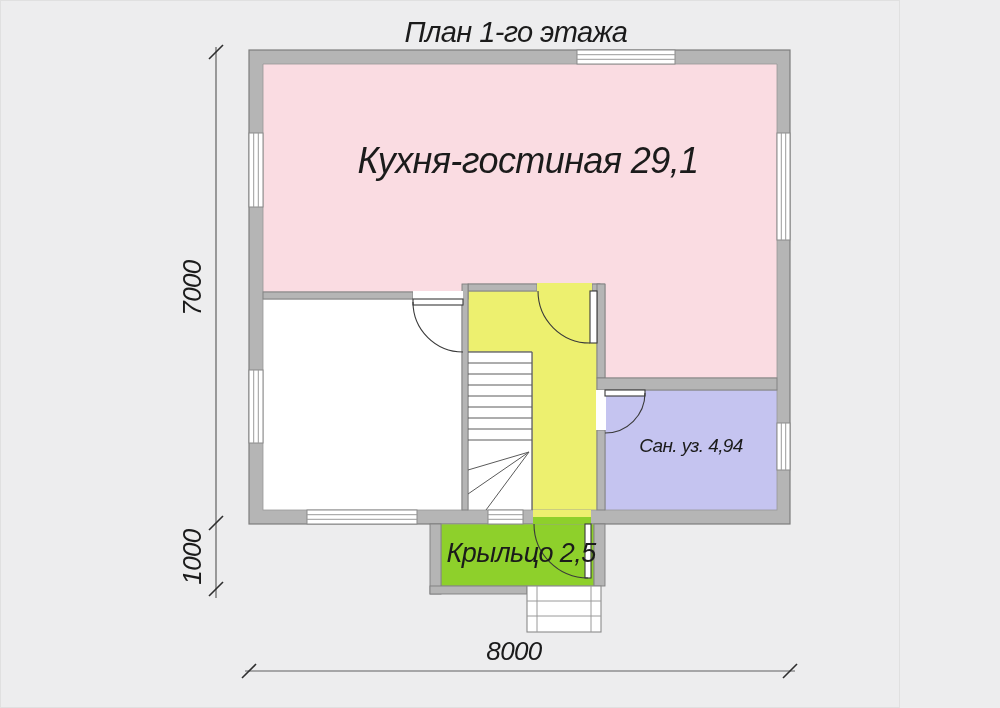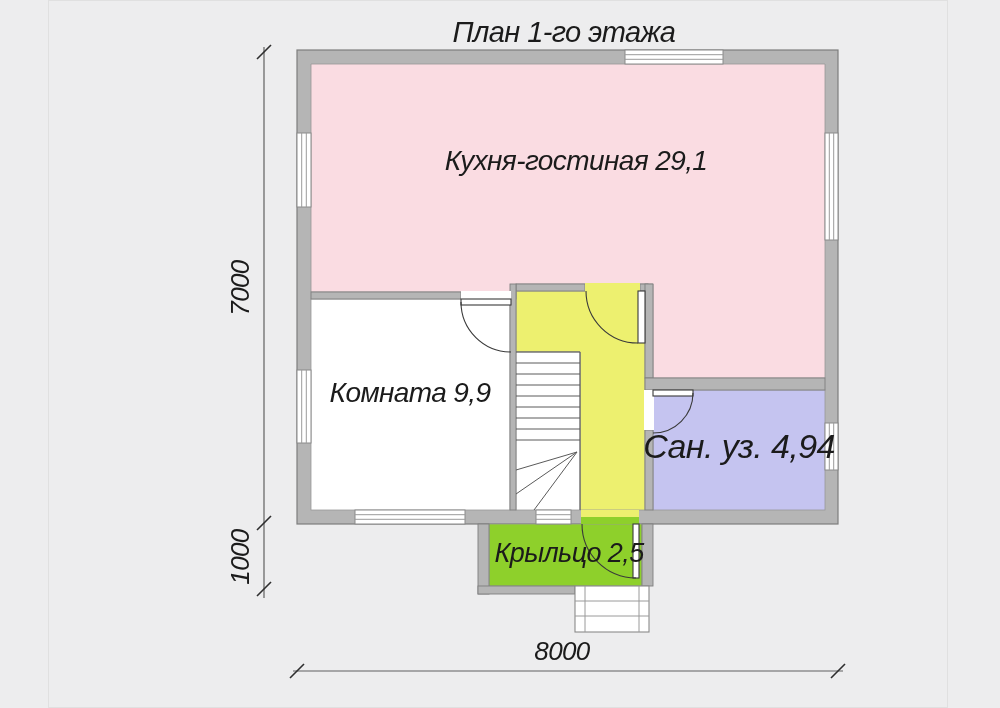--- a/index.html
+++ b/index.html
@@ -2,31 +2,30 @@
 <html><head>
 <meta charset="utf-8">
 <style>
   html,body { margin:0; padding:0; background:#ededee; }
   * { box-sizing:border-box; }
   #canvas {
     position:relative; width:900px; height:708px;
     background:#ededee; overflow:hidden;
     font-family:"Liberation Sans", sans-serif;
     box-shadow: inset 0 0 0 1px #e0e0e0;
-    margin-left: 48px;
   }
   svg.plan { position:absolute; left:0; top:0; }
   .label {
     position:absolute; transform:translate(-50%,-50%);
     font-style:italic; color:#1b1b1b; white-space:nowrap;
     letter-spacing:-0.6px; line-height:1.08; text-align:center;
   }
   .label.vert { transform:translate(-50%,-50%) rotate(-90deg); }
   .t-title { font-size:29px; }
-  .t-room  { font-size:28px; }
+  .t-room  { font-size:36px; }
   .t-dim   { font-size:26px; }
 </style>
 </head>
 <body>
 
 <div id="canvas">
 
   <svg class="plan" width="1000" height="708" viewBox="0 0 1000 708">
 
     <rect x="249" y="50" width="541" height="474" fill="#b5b5b5" stroke="#7e7e7e" stroke-width="1.2"></rect>
@@ -142,27 +141,23 @@
     </g>
   </svg>
 
   <div class="label t-title" style="left:516px; top:33px;">План 1-го этажа</div>
 
   <div class="label t-room" style="left:528px; top:161px;">
     <span>Кухня-гостиная</span>
     <span>29,1</span>
   </div>
 
-  <div class="label t-room" style="left:362px; top:393px;">
-    <span>Комната</span>
-    <span>9,9</span>
-  </div>
 
 
-  <div class="label t-room" style="left:691px; top:446px; font-size:34px;">
+  <div class="label t-room" style="left:691px; top:446px; font-size:19px;">
     <span>Сан. уз.</span>
     <span>4,94</span>
   </div>
 
   <div class="label t-room" style="left:521px; top:554px; font-size:27px;">
     <span>Крыльцо</span>
     <span>2,5</span>
   </div>
 
   <div class="label t-dim vert" style="left:192px; top:288px;">7000</div>

